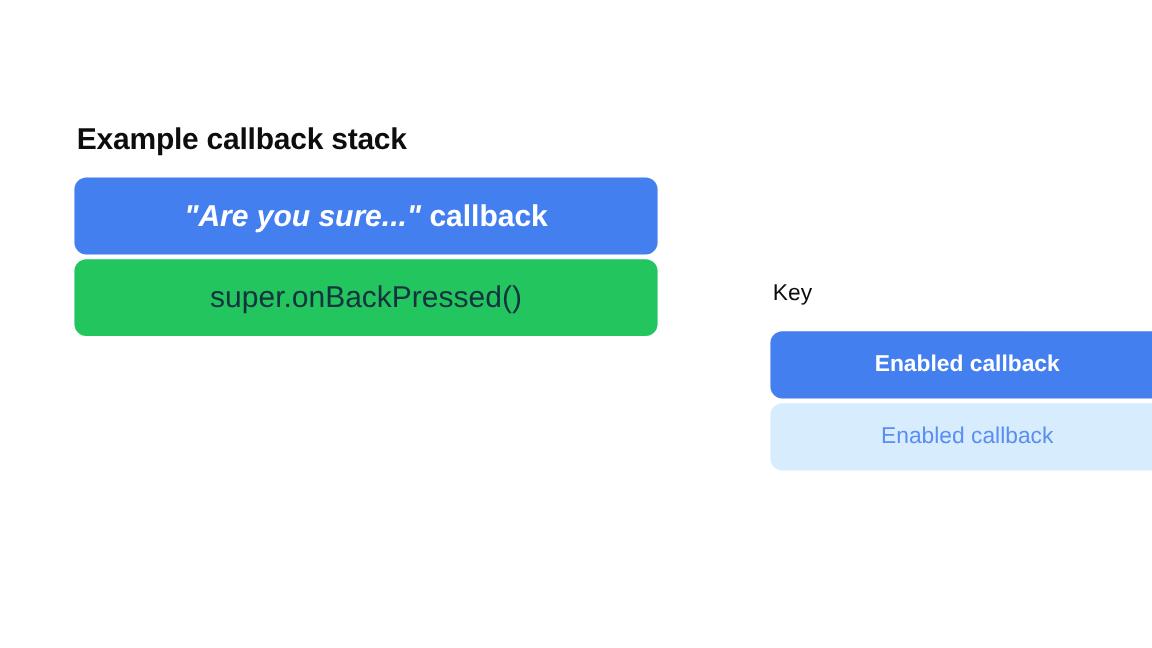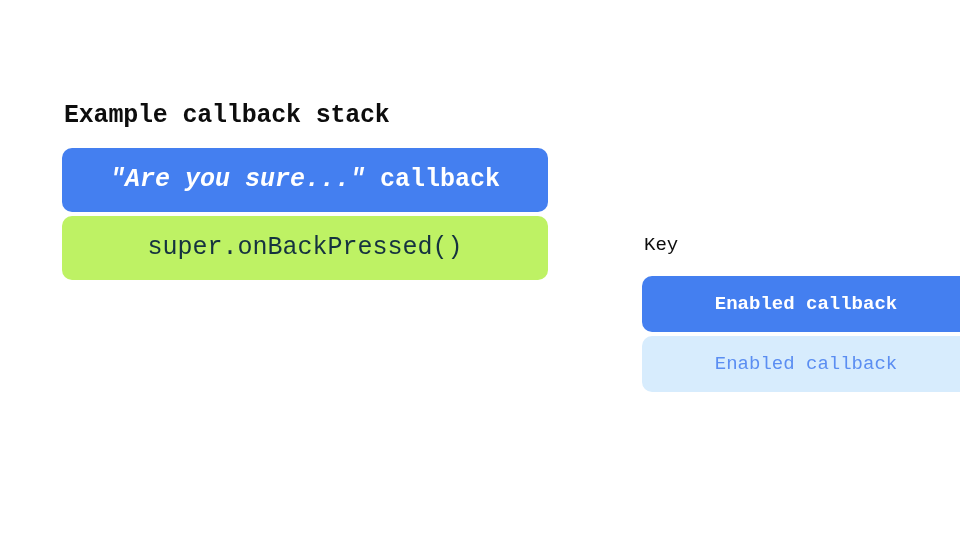--- a/index.html
+++ b/index.html
@@ -12,21 +12,20 @@
     background: #ffffff;
     font-family: "Liberation Sans", sans-serif;
     overflow: hidden;
     position: relative;
     -webkit-font-smoothing: antialiased;
   }
 
   .canvas {
     position: absolute;
     inset: 0;
-    font-family: Liberation Mono, monospace;
   }
 
   
   .stack-section {
     position: absolute;
     left: 62px;
     top: 100px;
     width: 490px;
   }
 
@@ -75,21 +74,21 @@
 
   .state-disabled {
     background: #d7ecfd;
   }
   .state-disabled .row-label {
     color: #5b8ef2;
     font-weight: 400;
   }
 
   .state-system {
-    background: #bef264;
+    background: #22c55e;
   }
   .state-system .row-label {
     color: #15323f;
     font-weight: 400;
   }
 
   
   .row-label .quoted {
     font-style: italic;
     font-weight: 700;

